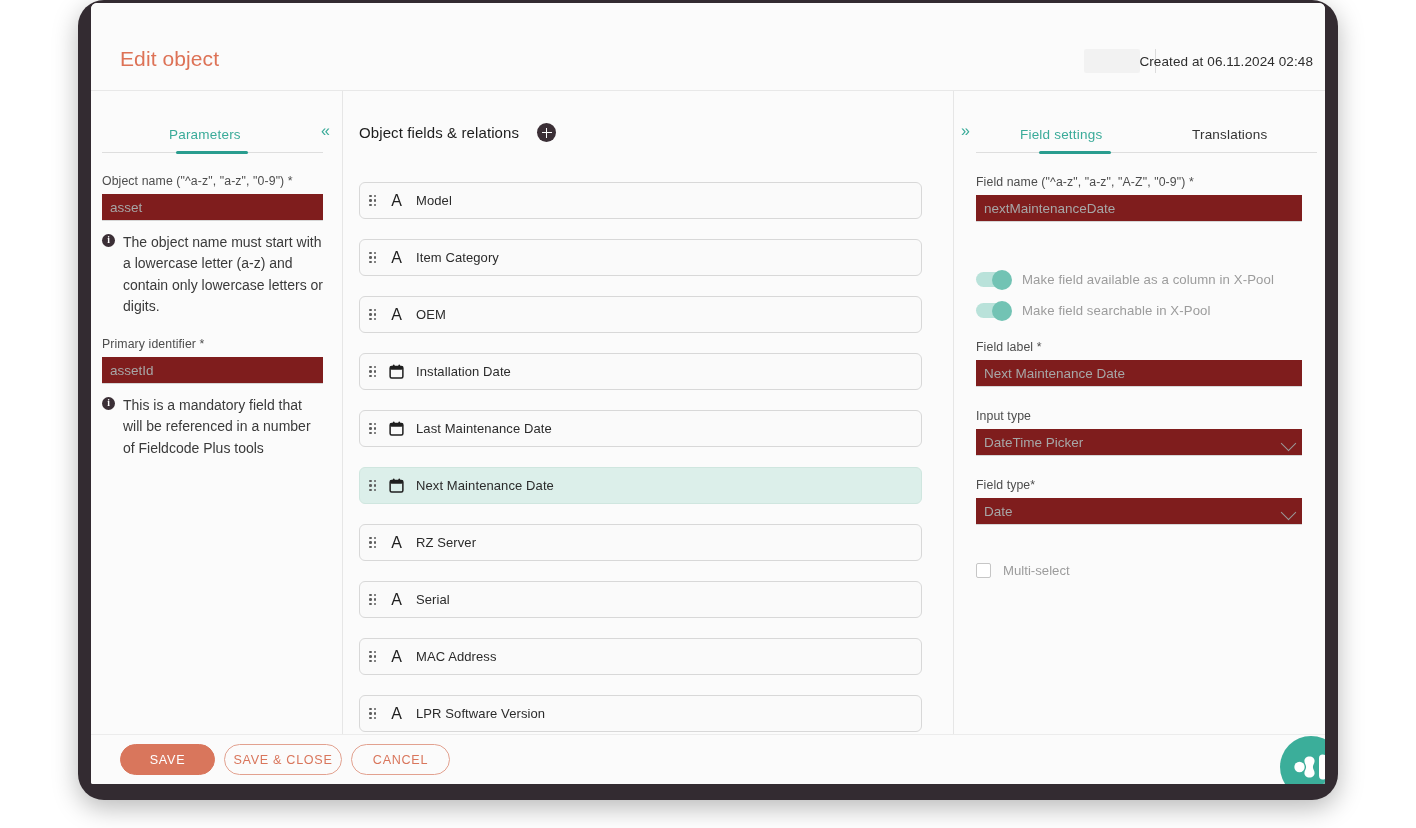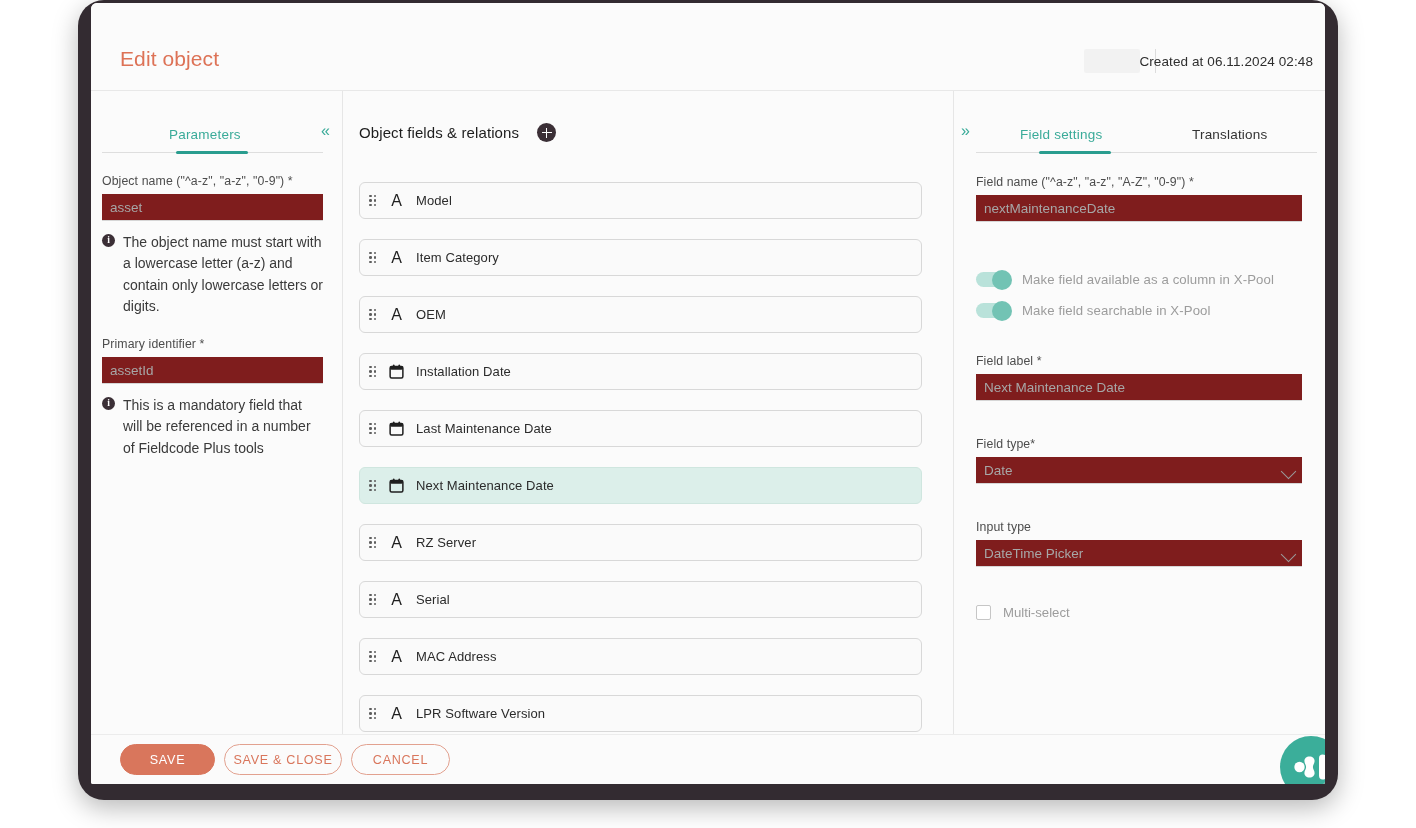--- a/index.html
+++ b/index.html
@@ -180,21 +180,21 @@
   .toggle-label { font-size: 13.2px; color: #9c9c9c; letter-spacing: .1px; }
   #toggles-block { margin-top: 50px; }
 
   .select-wrap { position: relative; }
   .chevron {
     position: absolute; right: 8px; top: 9px;
     width: 11px; height: 11px;
     border-right: 1.6px solid #9a9a9a; border-bottom: 1.6px solid #9a9a9a;
     transform: rotate(45deg); cursor: pointer;
   }
-  .field-block { margin-top: 36px; }
+  .field-block { margin-top: 22px; }
   .checkbox-row { display: flex; align-items: center; gap: 12px; margin-top: 38px; }
   .checkbox {
     flex: 0 0 auto; width: 15px; height: 15px;
     border: 1.6px solid #c6c6c6; border-radius: 2px;
     background: #fff; cursor: pointer;
   }
   .checkbox-label { font-size: 13.2px; color: #9c9c9c; }
 
   
   #footer {
@@ -452,31 +452,31 @@
               <div class="toggle-label">Make field searchable in X-Pool</div>
             </div>
           </div>
 
           <div class="field-block">
             <div class="form-label">Field label *</div>
             <input class="underline-input" type="text" id="field-label-input" style="margin-top: 6px;" placeholder="Next Maintenance Date">
           </div>
 
           <div class="field-block">
+            <div class="form-label">Input type</div>
+            <div class="select-wrap" style="margin-top:6px;">
+              <input class="underline-input" type="text" id="input-type-value" readonly="" placeholder="DateTime Picker" style="">
+              <div class="chevron"></div>
+            </div>
+          </div>
+
+          <div class="field-block">
             <div class="form-label">Field type*</div>
             <div class="select-wrap" style="margin-top:6px;">
               <input class="underline-input" type="text" id="field-type-value" readonly="" placeholder="Date" style="">
-              <div class="chevron"></div>
-            </div>
-          </div>
-
-          <div class="field-block">
-            <div class="form-label">Input type</div>
-            <div class="select-wrap" style="margin-top:6px;">
-              <input class="underline-input" type="text" id="input-type-value" readonly="" placeholder="DateTime Picker" style="">
               <div class="chevron"></div>
             </div>
           </div>
 
           <div class="checkbox-row">
             <div class="checkbox"></div>
             <div class="checkbox-label">Multi-select</div>
           </div>
         </div>
       </div>

